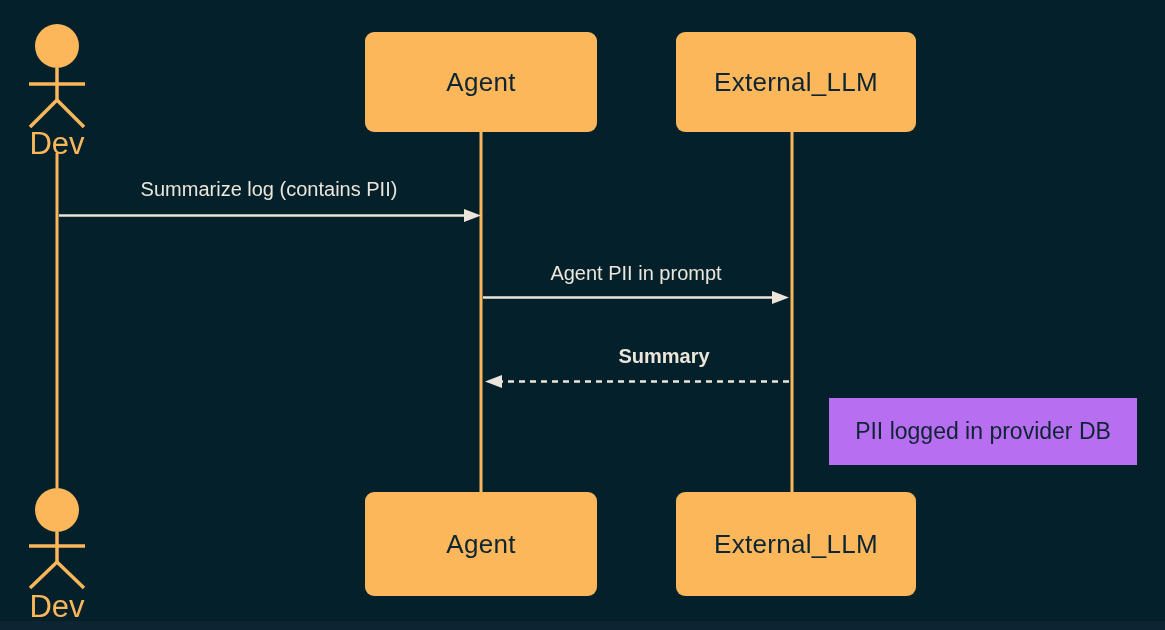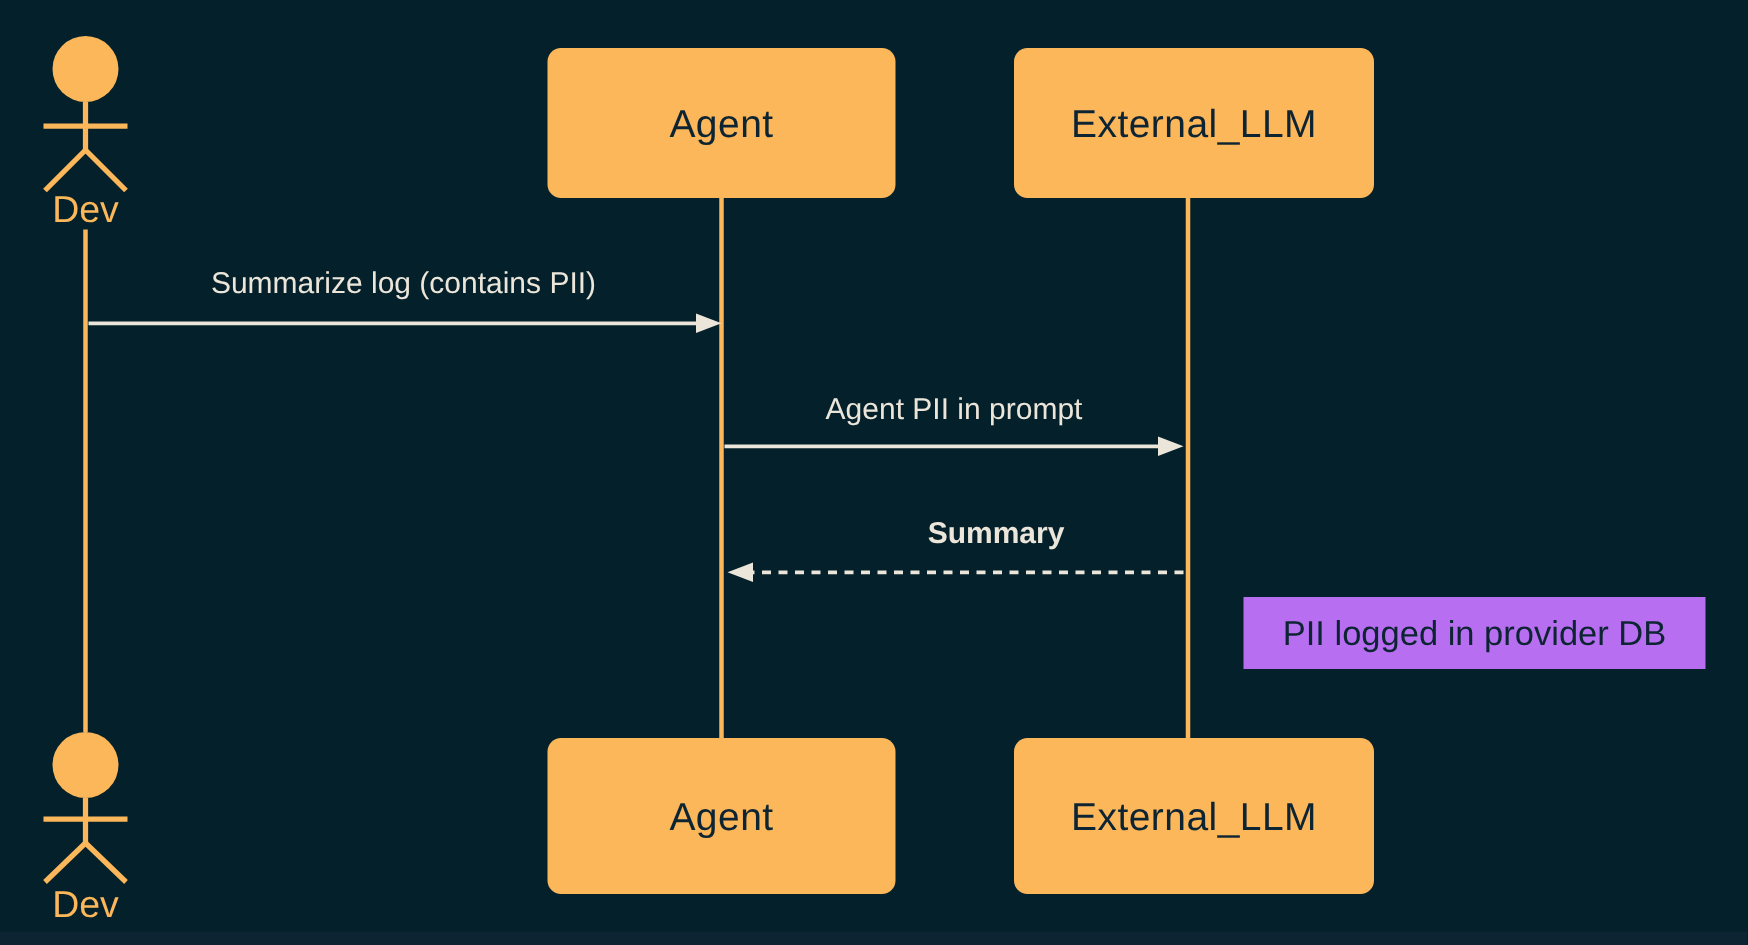--- a/index.html
+++ b/index.html
@@ -30,42 +30,42 @@
   }
   .pbox.top { top: 32px; height: 100px; }
   .pbox.bottom { top: 492px; height: 104px; }
   .pbox.agent { left: 365px; width: 232px; }
   .pbox.external { left: 676px; width: 240px; }
   .actor-label {
     position: absolute;
     left: 57px;
     transform: translateX(-50%);
     color: #fcb75a;
-    font-size: 25px;
+    font-size: 31px;
     font-weight: 500;
     white-space: nowrap;
   }
   .actor-label.top { top: 126px; }
   .actor-label.bottom { top: 589px; }
   .msg-label {
     position: absolute;
     transform: translateX(-50%);
     color: #ece6da;
     font-size: 20px;
     font-weight: 500;
     white-space: nowrap;
     margin-top: 12px;
   }
   .msg-label.m1 { left: 269px; top: 166px; }
   .msg-label.m2 { left: 636px; top: 250px; }
   .msg-label.m3 { left: 664px; top: 333px; font-weight: bold; }
   .note-box {
     position: absolute;
     left: 829px; top: 398px;
-    width: 308px; height: 48px;
+    width: 308px; height: 67px;
     background: #b76ef1;
     display: flex;
     align-items: center;
     justify-content: center;
     color: #0d2433;
     font-size: 23px;
     font-weight: 500;
     white-space: nowrap;
   }
   .footer-band {

